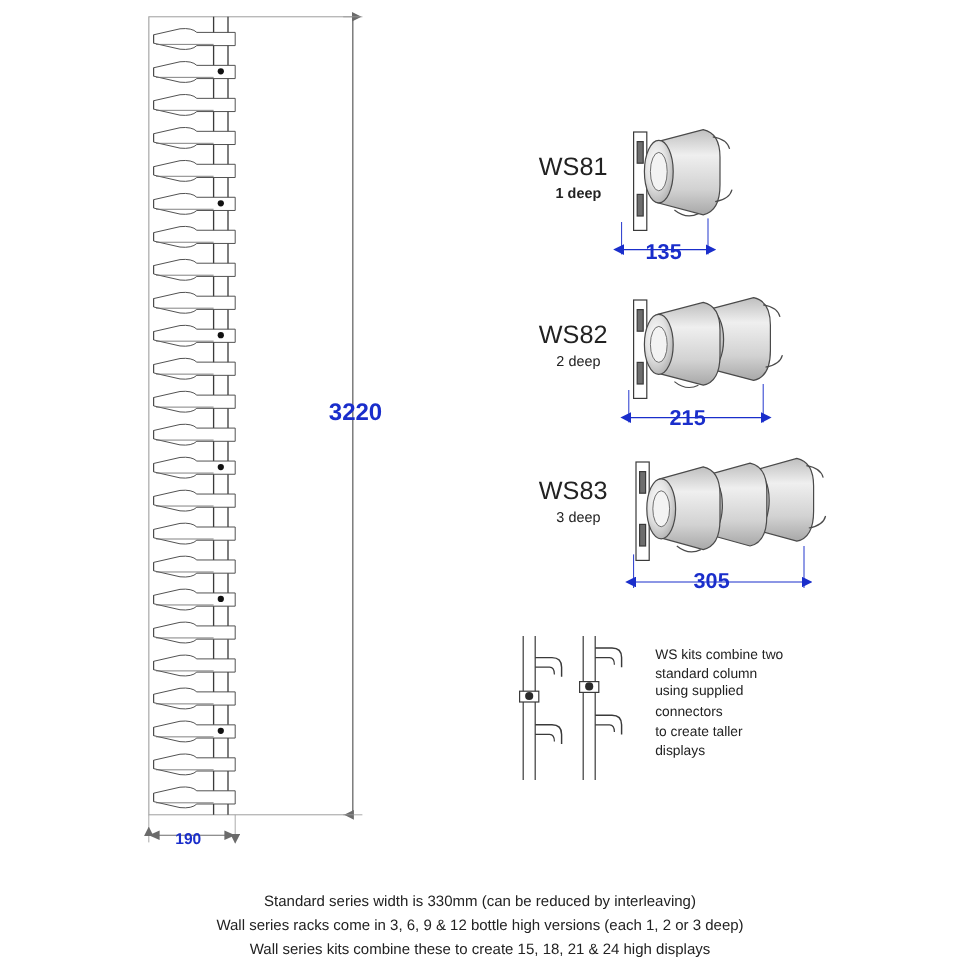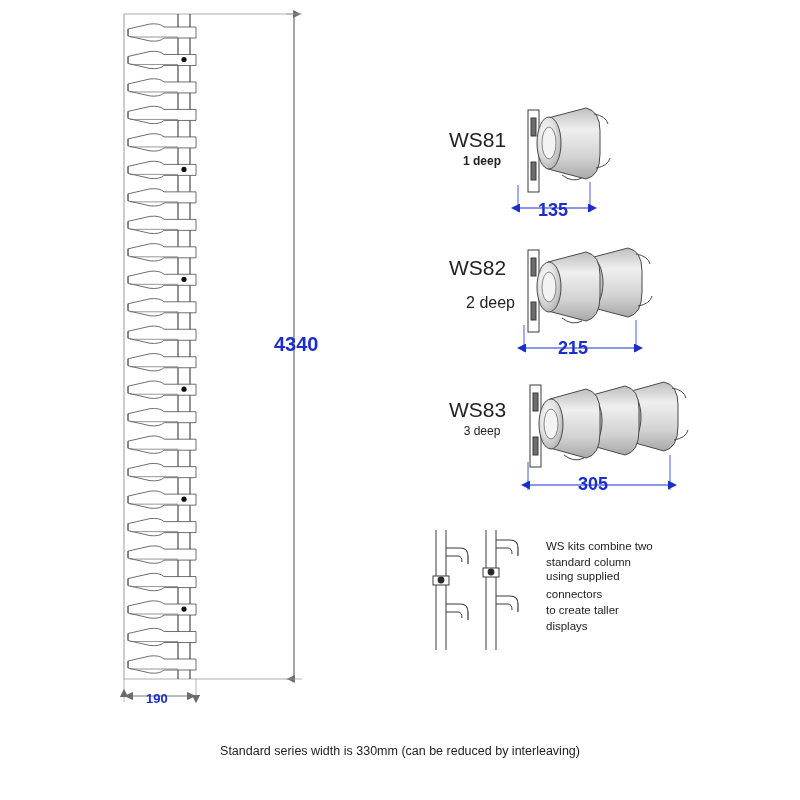--- a/index.html
+++ b/index.html
@@ -344,38 +344,40 @@
       <line x1="496" y1="530" x2="496" y2="650"></line>
       <path d="M496,540 L510,540 Q518,540 518,548 L518,556" stroke-width="1.2"></path>
       <path d="M496,548 L508,548 Q512,548 512,554" stroke-width="1"></path>
       <path d="M496,596 L510,596 Q518,596 518,604 L518,612" stroke-width="1.2"></path>
       <path d="M496,604 L508,604 Q512,604 512,610" stroke-width="1"></path>
       <rect x="483" y="568" width="16" height="9" fill="#ffffff"></rect>
       <circle cx="491" cy="572" r="3.4" fill="#2a2a2a" stroke="none"></circle>
     </g>
   </svg>
 
-  <div class="txt dim-label" style="left:274px; top:333px; font-size:20px;">4340</div>
+  <div class="txt dim-label" style="left:274px; top:333px; font-size:20px;">3220</div>
 
   <div class="txt dim-label" style="left:146px; top:691px; font-size:13px;">190</div>
 
   <div class="txt model-label" style="left:449px; top:128px; font-size:21px;">WS81</div>
   <div class="txt model-sub" style="left:449px; top:154px; font-size:12px; width:66px; text-align:center;font-weight:bold;">1 deep</div>
   <div class="txt dim-label" style="left:538px; top:200px; font-size:18px;">135</div>
 
-  <div class="txt model-label" style="left:449px; top:256px; font-size:21px;">WS82</div>
-  <div class="txt model-sub" style="left:449px; top:294px; font-size:16px; width:66px; text-align:right;">2 deep</div>
+  <div class="txt model-label" style="left:449px; top:268px; font-size:21px;">WS82</div>
+  <div class="txt model-sub" style="left:449px; top:294px; font-size:12px; width:66px; text-align:center;">2 deep</div>
   <div class="txt dim-label" style="left:558px; top:338px; font-size:18px;">215</div>
 
   <div class="txt model-label" style="left:449px; top:398px; font-size:21px;">WS83</div>
   <div class="txt model-sub" style="left:449px; top:424px; font-size:12px; width:66px; text-align:center;">3 deep</div>
   <div class="txt dim-label" style="left:578px; top:474px; font-size:18px;">305</div>
 
   <div class="txt note-text" style="left:546px; top:538px; width:114px; font-size:11.5px; line-height:16px;">WS kits combine two</div>
   <div class="txt note-text" style="left:546px; top:554px; width:114px; font-size:11.5px; line-height:16px;">standard column</div>
   <div class="txt note-text" style="left:546px; top:568px; width:114px; font-size:11.5px; line-height:16px;">using supplied</div>
   <div class="txt note-text" style="left:546px; top:586px; width:114px; font-size:11.5px; line-height:16px;">connectors</div>
   <div class="txt note-text" style="left:546px; top:602px; width:114px; font-size:11.5px; line-height:16px;">to create taller</div>
   <div class="txt note-text" style="left:546px; top:618px; width:114px; font-size:11.5px; line-height:16px;">displays</div>
 
   <div class="txt footer-line" style="top:744px; font-size:12.5px;">Standard series width is 330mm (can be reduced by interleaving)</div>
+  <div class="txt footer-line" style="top:764px; font-size:12.5px;">Wall series racks come in 3, 6, 9 &amp; 12 bottle high versions (each 1, 2 or 3 deep)</div>
+  <div class="txt footer-line" style="top:784px; font-size:12.5px;">Wall series kits combine these to create 15, 18, 21 &amp; 24 high displays</div>
 
 </div>
 
 </body></html>

